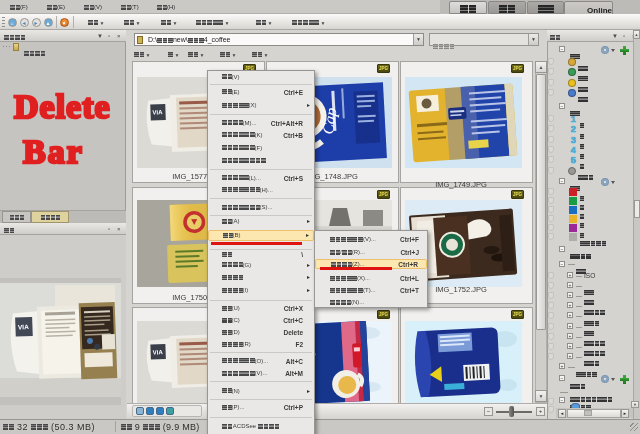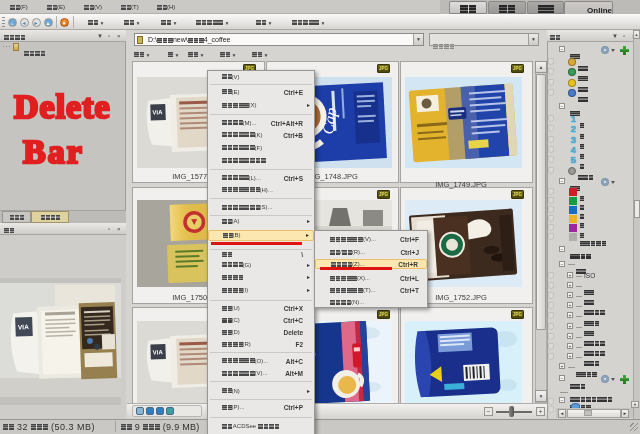--- a/index.html
+++ b/index.html
@@ -129,21 +129,21 @@
 <div class="badge" style="left:377.0px;top:189.5px">JPG</div>
 <div class="badge" style="left:377.0px;top:310px">JPG</div>
 <div class="badge" style="left:511.0px;top:64px">JPG</div>
 <div class="badge" style="left:511.0px;top:189.5px">JPG</div>
 <div class="badge" style="left:511.0px;top:310px">JPG</div>
 <div class="lbl" style="left:137px;top:172px;width:122px">IMG_1577.JPG</div>
 <div class="lbl" style="left:271px;top:172px;width:122px">IMG_1748.JPG</div>
 <div class="lbl" style="left:400px;top:180px;width:122px">IMG_1749.JPG</div>
 <div class="lbl" style="left:137px;top:293px;width:122px">IMG_1750.JPG</div>
 <div class="lbl" style="left:271px;top:293px;width:122px">IMG_1751.JPG</div>
-<div class="lbl" style="left:400px;top:293px;width:122px">IMG_1752.JPG</div>
+<div class="lbl" style="left:400px;top:285px;width:122px">IMG_1752.JPG</div>
 <svg class="a" style="left:137px;top:77px" width="121" height="91" viewBox="0 0 121 91">
 <rect width="121" height="91" fill="#dbdad5"></rect>
 <rect x="70" y="0" width="51" height="22" fill="#e5e1d7"></rect>
 <g transform="rotate(-2 60 48)">
 <path d="M12 22 q-5 22 2 44 l24 3 l0 -49 z" fill="#f1f0eb"></path>
 <rect x="34" y="17" width="52" height="57" fill="#efede5"></rect>
 <rect x="14" y="26" width="15" height="16" fill="#3a3f4a"></rect>
 <text x="16" y="36" font-size="6" fill="#fff" font-weight="bold">VIA</text>
 <rect x="40" y="20" width="40" height="50" fill="#e2d8c8"></rect>
 <rect x="43" y="24" width="34" height="3" fill="#9a5a48"></rect>

